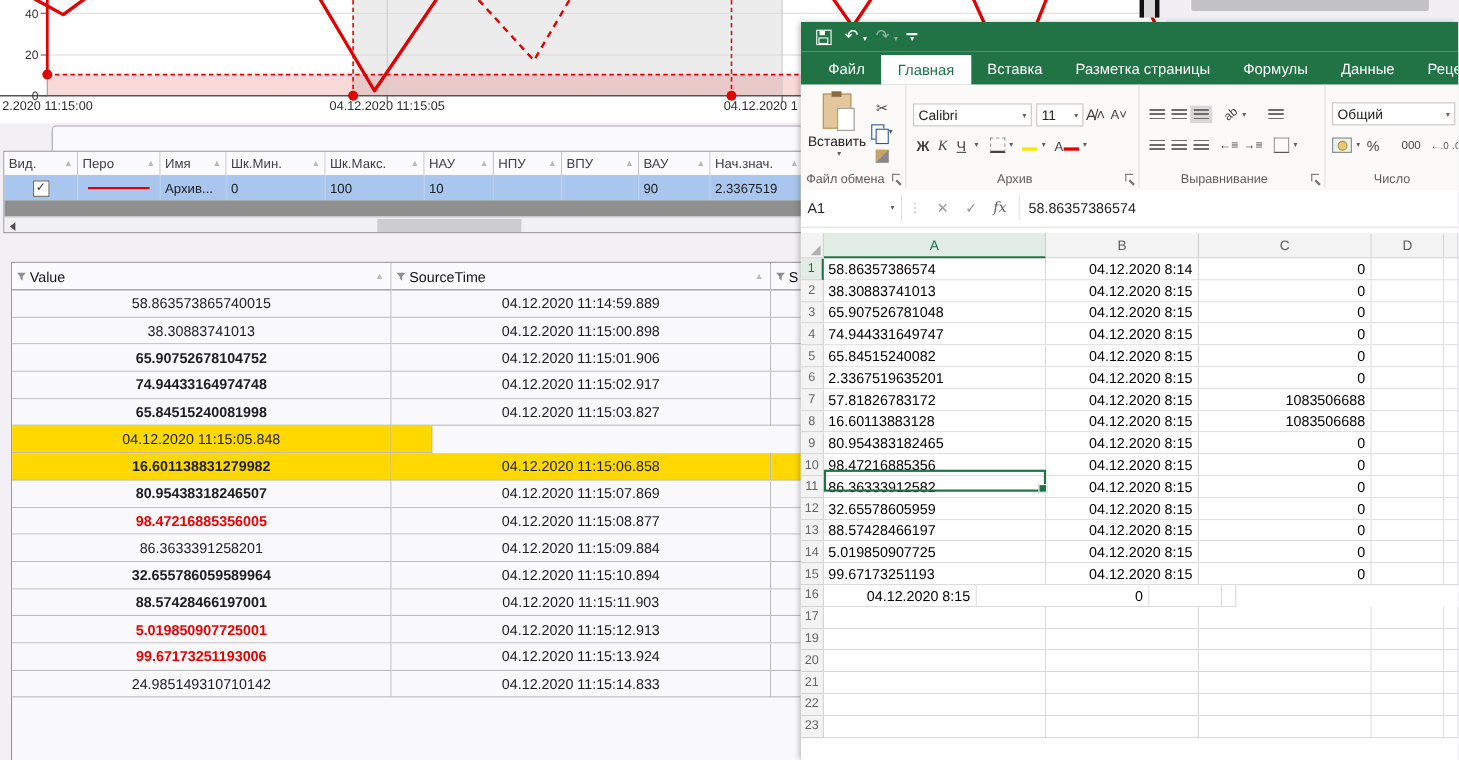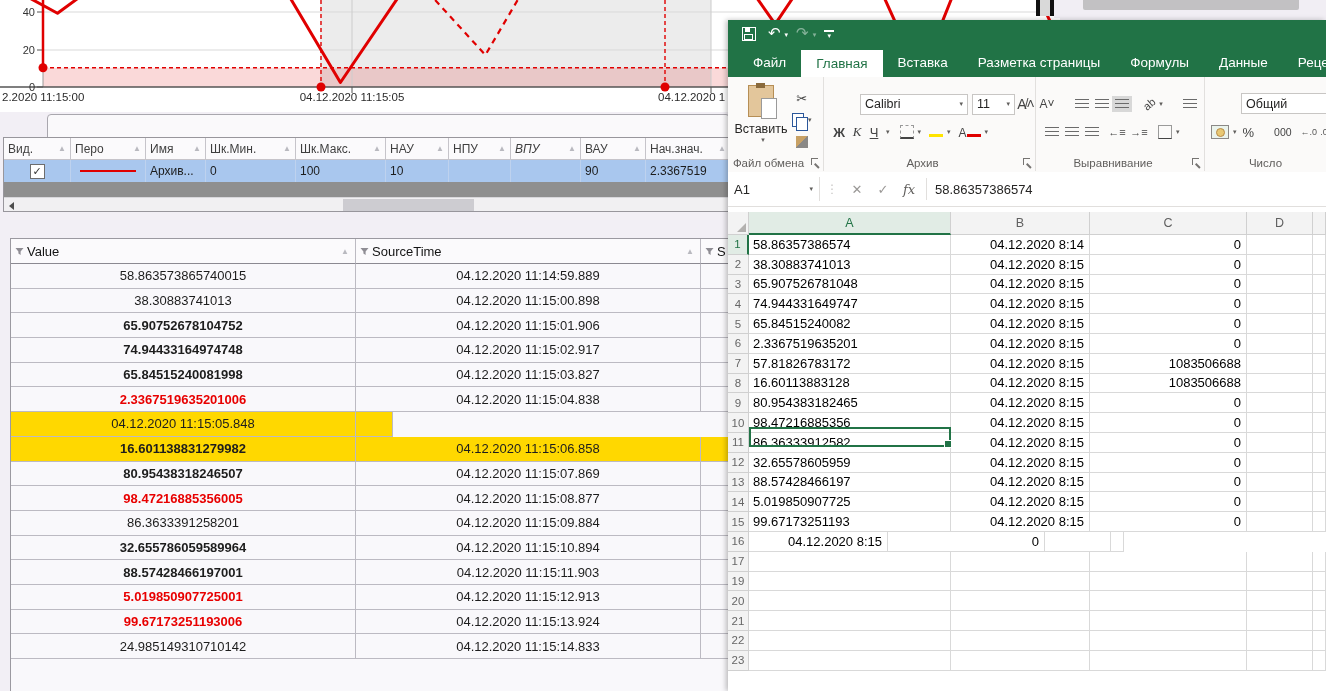--- a/index.html
+++ b/index.html
@@ -68,21 +68,21 @@
   .gfooter{position:absolute;bottom:2px;left:0;right:14px;text-align:center;font-size:11.5px;color:#605e5c;white-space:nowrap;}
   .launcher{position:absolute;right:3px;bottom:4px;width:9px;height:9px;}
   .launcher:before{content:"";position:absolute;left:0;top:0;width:6px;height:6px;border-left:1px solid #767472;border-top:1px solid #767472;}
   .launcher:after{content:"";position:absolute;right:0;bottom:1px;width:6px;height:1.5px;background:#767472;transform:rotate(45deg);}
   .rsel{display:inline-flex;align-items:center;justify-content:space-between;background:#fff;border:1px solid #c8c6c4;height:21px;box-sizing:border-box;font-size:12.5px;padding:0 4px;color:#252423;}
   .dd{font-size:7px;color:#605e5c;margin-left:4px;}
   .ric{display:inline-flex;align-items:center;justify-content:center;height:22px;color:#444;font-size:13px;}
   .bars{width:14px;height:10px;background:repeating-linear-gradient(#6b6b6b 0 1.5px,transparent 1.5px 4px);}
   .bars.sel-bg{outline:3px solid #d8d8d8;background-color:#d8d8d8;}
   .u-bar{display:inline-block;width:14px;height:3px;margin-top:1px;}
-  .row1{position:absolute;top:16px;left:6px;display:flex;align-items:center;margin-left:30px;}
+  .row1{position:absolute;top:16px;left:6px;display:flex;align-items:flex-end;}
   .row2{position:absolute;top:44px;left:6px;display:flex;align-items:center;}
   #paste-btn{position:absolute;left:5px;top:8px;width:56px;height:72px;text-align:center;font-size:12.5px;color:#252423;}
   #clip-ico{width:24px;height:30px;background:#e3c69b;border:1px solid #b68e55;margin:0 auto;position:relative;}
   #clip-ico:before{content:"";position:absolute;left:7px;top:-3px;width:9px;height:5px;background:#8a6a3c;}
   #clip-ico:after{content:"";position:absolute;right:-4px;bottom:-3px;width:14px;height:19px;background:#fff;border:1px solid #9a9a9a;}
   #clip-small{position:absolute;left:64px;top:10px;display:flex;flex-direction:column;}
   .copy-ico{width:10px;height:12px;border:1px solid #2b579a;position:relative;background:#fff;}
   .copy-ico:before{content:"";position:absolute;left:3px;top:3px;width:10px;height:12px;border:1px solid #2b579a;background:#fff;}
   .brush-ico{width:12px;height:12px;background:linear-gradient(135deg,#c8a165 0 50%,#8a8886 50% 100%);}
   .border-ico{width:14px;height:14px;border:1px dashed #9a9a9a;border-bottom:2px solid #444;box-sizing:border-box;}
@@ -181,21 +181,21 @@
           <span class="sort-tri">▲</span>
         </div>
         <div class="pcell" style="width: 63px; flex: 0 0 auto;">
           <span>НАУ</span>
           <span class="sort-tri">▲</span>
         </div>
         <div class="pcell" style="width: 62px; flex: 0 0 auto;">
           <span>НПУ</span>
           <span class="sort-tri">▲</span>
         </div>
-        <div class="pcell" style="width: 70px; flex: 0 0 auto; font-style: italic;">
+        <div class="pcell" style="width: 70px; flex: 0 0 auto;">
           <span>ВПУ</span>
           <span class="sort-tri">▲</span>
         </div>
         <div class="pcell" style="width: 65px; flex: 0 0 auto;">
           <span>ВАУ</span>
           <span class="sort-tri">▲</span>
         </div>
         <div class="pcell" style="width: 85px; flex: 0 0 auto;">
           <span>Нач.знач.</span>
           <span class="sort-tri">▲</span>
@@ -264,25 +264,20 @@
           <div class="vcell" style="width: 37px; flex: 0 0 auto;"></div>
         </div>
         <div class="vrow">
           <div class="vcell v-bold" style="width: 345px; flex: 0 0 auto;">74.94433164974748</div>
           <div class="vcell" style="width: 345px; flex: 0 0 auto;">04.12.2020 11:15:02.917</div>
           <div class="vcell" style="width: 37px; flex: 0 0 auto;"></div>
         </div>
         <div class="vrow">
           <div class="vcell v-bold" style="width: 345px; flex: 0 0 auto;">65.84515240081998</div>
           <div class="vcell" style="width: 345px; flex: 0 0 auto;">04.12.2020 11:15:03.827</div>
-          <div class="vcell" style="width: 37px; flex: 0 0 auto;"></div>
-        </div>
-        <div class="vrow">
-          <div class="vcell v-red" style="width: 345px; flex: 0 0 auto;">2.3367519635201006</div>
-          <div class="vcell" style="width: 345px; flex: 0 0 auto;">04.12.2020 11:15:04.838</div>
           <div class="vcell" style="width: 37px; flex: 0 0 auto;"></div>
         </div>
         <div class="vrow">
           <div class="vcell v-yellow" style="width: 345px; flex: 0 0 auto;">04.12.2020 11:15:05.848</div>
           <div class="vcell v-yellow" style="width: 37px; flex: 0 0 auto;"></div>
         </div>
         <div class="vrow">
           <div class="vcell v-bold v-yellow" style="width: 345px; flex: 0 0 auto;">16.601138831279982</div>
           <div class="vcell v-yellow" style="width: 345px; flex: 0 0 auto;">04.12.2020 11:15:06.858</div>
           <div class="vcell v-yellow" style="width: 37px; flex: 0 0 auto;"></div>

